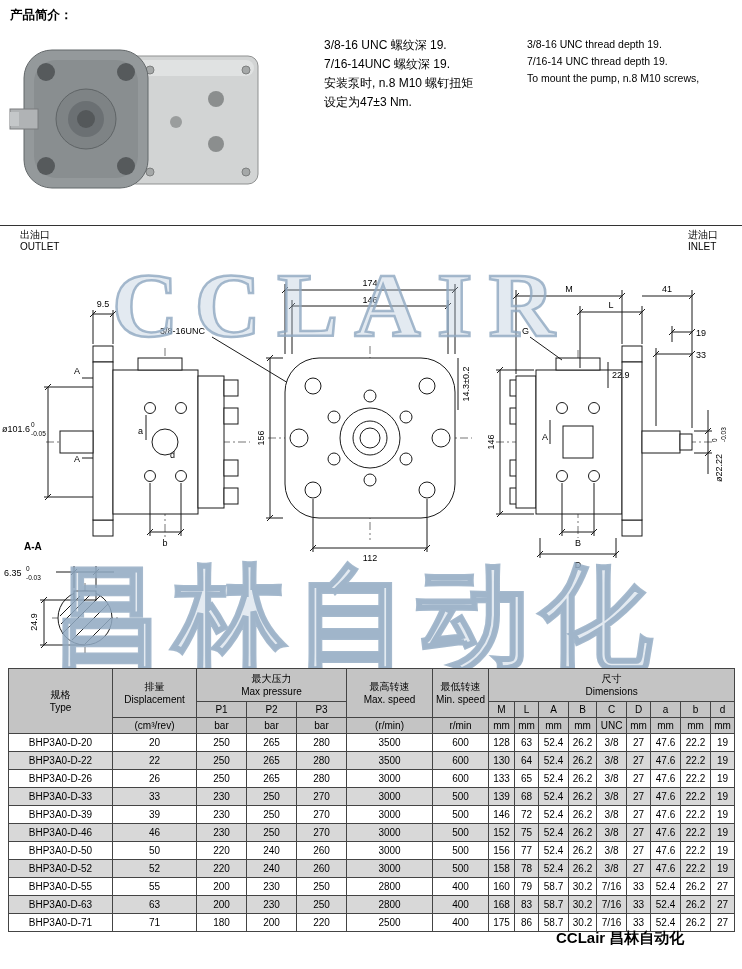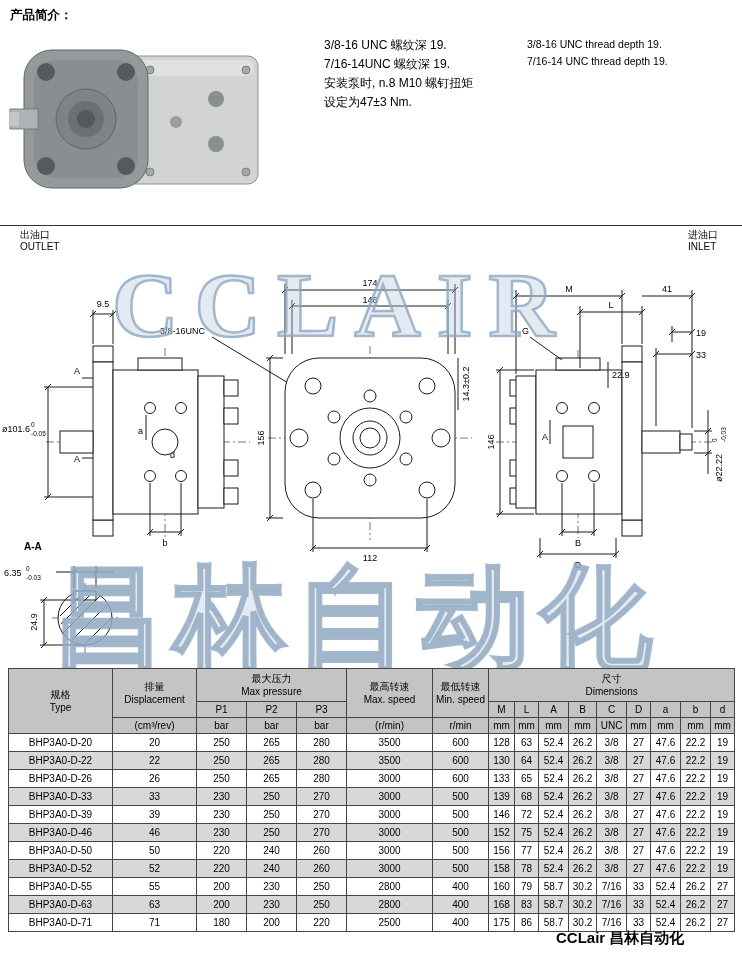--- a/index.html
+++ b/index.html
@@ -74,20 +74,21 @@
 <div class="notes-cn">
   <div>3/8-16 UNC 螺纹深 19.</div>
   <div>7/16-14UNC 螺纹深 19.</div>
   <div>安装泵时, n.8 M10 螺钉扭矩</div>
   <div>设定为47±3 Nm.</div>
 </div>
 
 <div class="notes-en">
   <div>3/8-16 UNC thread depth 19.</div>
   <div>7/16-14 UNC thread depth 19.</div>
+  <div>To mount the pump, n.8 M10 screws,</div>
 </div>
 
 <div class="rule"></div>
 
 <div class="port port-left">
   <div>出油口</div>
   <div>OUTLET</div>
 </div>
 <div class="port port-right">
   <div>进油口</div>

